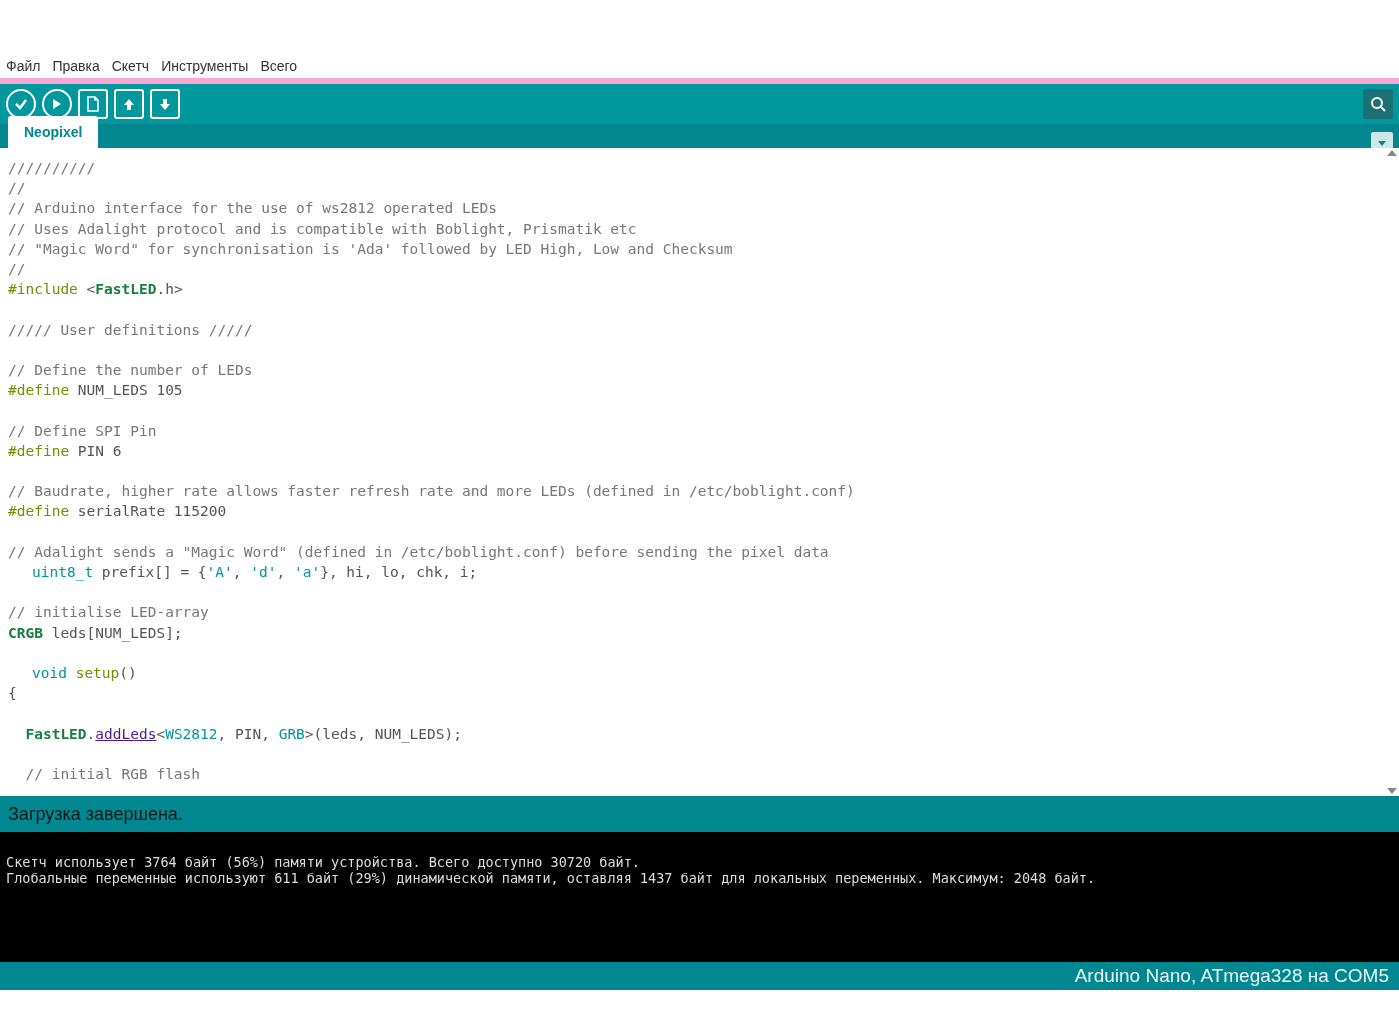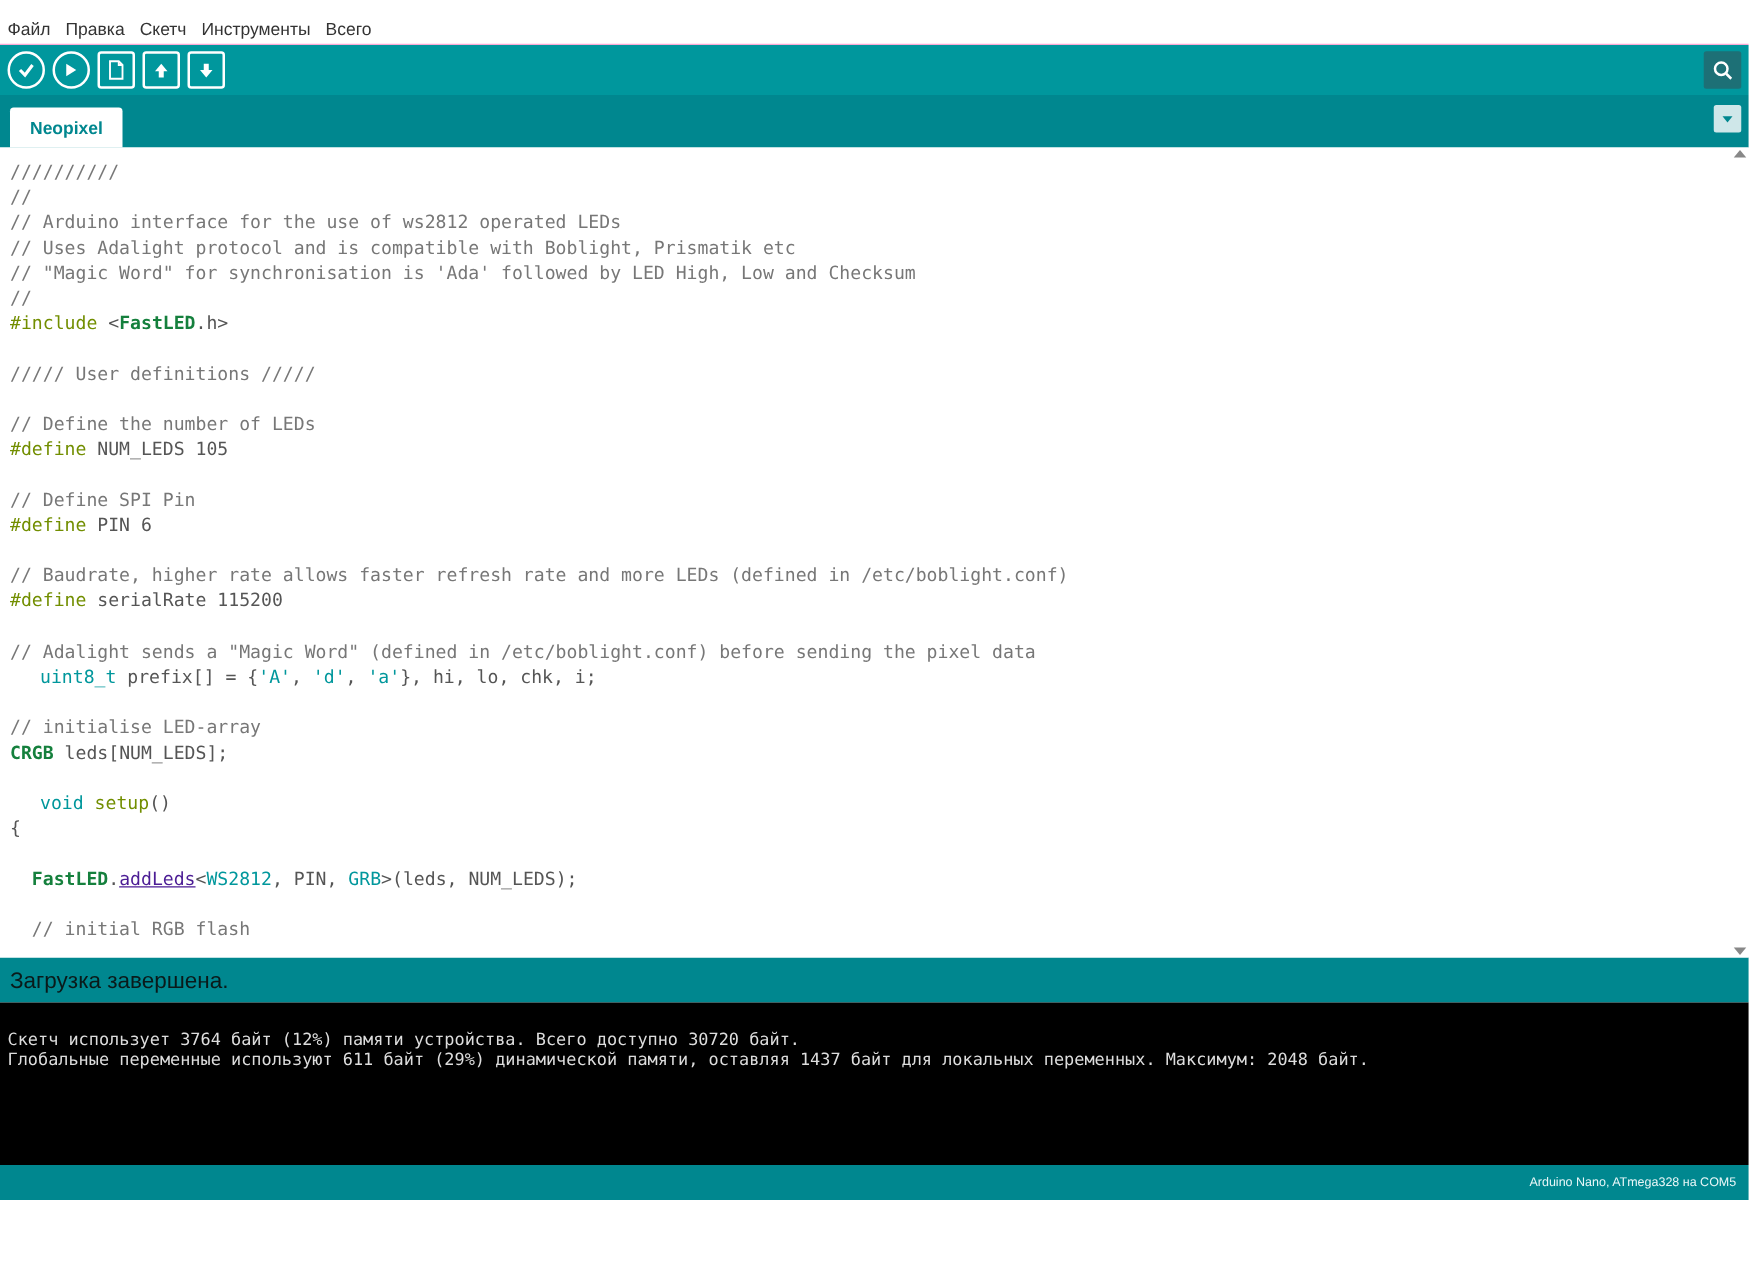--- a/index.html
+++ b/index.html
@@ -1,42 +1,42 @@
 <!DOCTYPE html>
 <html><head>
 <meta charset="utf-8">
 <style>
   * { box-sizing: border-box; margin: 0; padding: 0; }
   html, body { width: 1399px; height: 1013px; font-family: Arial, Helvetica, sans-serif; background: #fff; overflow: hidden; }
-  .menubar { height: 36px; background: #fff; display: flex; align-items: flex-end; gap: 12px; padding: 0 6px 4px 6px; font-size: 14px; color: #333; border-bottom: 1px solid #f9a8d4; }
+  .menubar { height: 36px; background: #fff; display: flex; align-items: flex-end; gap: 12px; padding: 0 6px 4px 6px; font-size: 14px; color: #333; border-bottom: 6px solid #f9a8d4; margin-top: 48px; }
   .menubar span { cursor: default; }
   .toolbar { height: 40px; background: #00979d; display: flex; align-items: center; padding: 0 6px; gap: 6px; position: relative; }
   .tb-btn { width: 30px; height: 30px; background: #008089; border-radius: 4px; display: flex; align-items: center; justify-content: center; }
   .tb-btn.round { border-radius: 50%; background: #00979d; border: 2px solid #fff; }
   .tb-btn.sq { background: #00979d; border: 2px solid #fff; border-radius: 3px; }
   .tb-btn svg { display: block; }
   .serial-btn { position: absolute; right: 6px; top: 5px; width: 30px; height: 30px; background: #1d7076; display: flex; align-items: center; justify-content: center; border-radius: 2px; }
-  .tabbar { height: 42px; background: #00878f; display: flex; align-items: flex-end; padding-left: 8px; position: relative; }
+  .tabbar { height: 24px; background: #00878f; display: flex; align-items: flex-end; padding-left: 8px; position: relative; }
   .tab { background: #fff; color: #00878f; font-weight: bold; font-size: 14px; padding: 8px 16px; border-top-left-radius: 3px; border-top-right-radius: 3px; }
   .tab-dd { position: absolute; right: 6px; top: 8px; width: 22px; height: 22px; background: #cfe7e9; display:flex; align-items:center; justify-content:center; border-radius:2px;}
   .editor { height: 648px; background: #fff; overflow: hidden; position: relative; padding: 10px 8px; font-family: "Consolas", "DejaVu Sans Mono", monospace; font-size: 14.5px; color: #555; line-height: 20.2px; white-space: pre; }
   .editor .kw-preproc { color: #728e00; }
   .editor .kw-type { color: #00979c; margin-left: 24px; }
   .editor .kw-class { color: #15803d; font-weight: bold; }
   .editor .kw-method { color: #4c1d95; text-decoration: underline; }
   .editor .kw-const { color: #00979c; }
   .editor .kw-str { color: #00979c; }
   .editor .cm { color: #777; }
   .scroll-ind { position: absolute; right: 0; top: 0; bottom: 0; width: 14px; background: transparent; }
   .scroll-ind::before, .scroll-ind::after { content: ""; position: absolute; left: 2px; width: 0; height: 0; border-left: 5px solid transparent; border-right: 5px solid transparent; }
   .scroll-ind::before { top: 2px; border-bottom: 6px solid #888; }
   .scroll-ind::after { bottom: 2px; border-top: 6px solid #888; }
   .statusbar { height: 36px; background: #00878f; color: #0a1a1a; display: flex; align-items: center; padding: 0 8px; font-size: 18px; }
   .console { height: 130px; background: #000; color: #ddd; font-family: "Consolas", "DejaVu Sans Mono", monospace; font-size: 13.5px; padding: 6px 6px; white-space: pre; overflow: hidden; }
-  .footer { height: 28px; background: #00878f; color: #e8f7f8; font-size: 10px; display: flex; align-items: center; justify-content: flex-end; padding: 0 10px; }
+  .footer { height: 28px; background: #00878f; color: #e8f7f8; font-size: 19px; display: flex; align-items: center; justify-content: flex-end; padding: 0 10px; }
 </style>
 </head>
 <body>
 
 <div class="menubar">
   <span>Файл</span>
   <span>Правка</span>
   <span>Скетч</span>
   <span>Инструменты</span>
   <span>Всего</span>
@@ -88,19 +88,19 @@
 
 <div class="editor" id="editor"><div><span class="cm">//////////</span></div><div><span class="cm">//</span></div><div><span class="cm">// Arduino interface for the use of ws2812 operated LEDs</span></div><div><span class="cm">// Uses Adalight protocol and is compatible with Boblight, Prismatik etc</span></div><div><span class="cm">// "Magic Word" for synchronisation is 'Ada' followed by LED High, Low and Checksum</span></div><div><span class="cm">//</span></div><div><span class="kw-preproc">#include</span> <span>&lt;</span><span class="kw-class">FastLED</span><span>.h&gt;</span></div><div>&nbsp;</div><div><span class="cm">///// User definitions /////</span></div><div>&nbsp;</div><div><span class="cm">// Define the number of LEDs</span></div><div><span class="kw-preproc">#define</span><span> NUM_LEDS 105</span></div><div>&nbsp;</div><div><span class="cm">// Define SPI Pin</span></div><div><span class="kw-preproc">#define</span><span> PIN 6</span></div><div>&nbsp;</div><div><span class="cm">// Baudrate, higher rate allows faster refresh rate and more LEDs (defined in /etc/boblight.conf)</span></div><div><span class="kw-preproc">#define</span><span> serialRate 115200</span></div><div>&nbsp;</div><div><span class="cm">// Adalight sends a "Magic Word" (defined in /etc/boblight.conf) before sending the pixel data</span></div><div><span class="kw-type">uint8_t</span><span> prefix[] = {</span><span class="kw-str">'A'</span><span>, </span><span class="kw-str">'d'</span><span>, </span><span class="kw-str">'a'</span><span>}, hi, lo, chk, i;</span></div><div>&nbsp;</div><div><span class="cm">// initialise LED-array</span></div><div><span class="kw-class">CRGB</span><span> leds[NUM_LEDS];</span></div><div>&nbsp;</div><div><span class="kw-type">void</span><span class="kw-preproc"> setup</span><span>()</span></div><div>{</div><div>&nbsp;</div><div><span>  </span><span class="kw-class">FastLED</span><span>.</span><span class="kw-method">addLeds</span><span>&lt;</span><span class="kw-const">WS2812</span><span>, PIN, </span><span class="kw-const">GRB</span><span>&gt;</span><span>(leds, NUM_LEDS);</span></div><div>&nbsp;</div><div><span class="cm">  // initial RGB flash</span></div>
   <div class="scroll-ind"></div>
 </div>
 
 <div class="statusbar">
   <span>Загрузка завершена.</span>
 </div>
 
 <div class="console">
-<span>Скетч использует 3764 байт (12%) памяти устройства. Всего доступно 30720 байт.</span>
+<span>Скетч использует 3764 байт (56%) памяти устройства. Всего доступно 30720 байт.</span>
 <span>Глобальные переменные используют 611 байт (29%) динамической памяти, оставляя 1437 байт для локальных переменных. Максимум: 2048 байт.</span>
 </div>
 
 <div class="footer">
   <span>Arduino Nano, ATmega328 на COM5</span>
 </div>
 
 </body></html>

